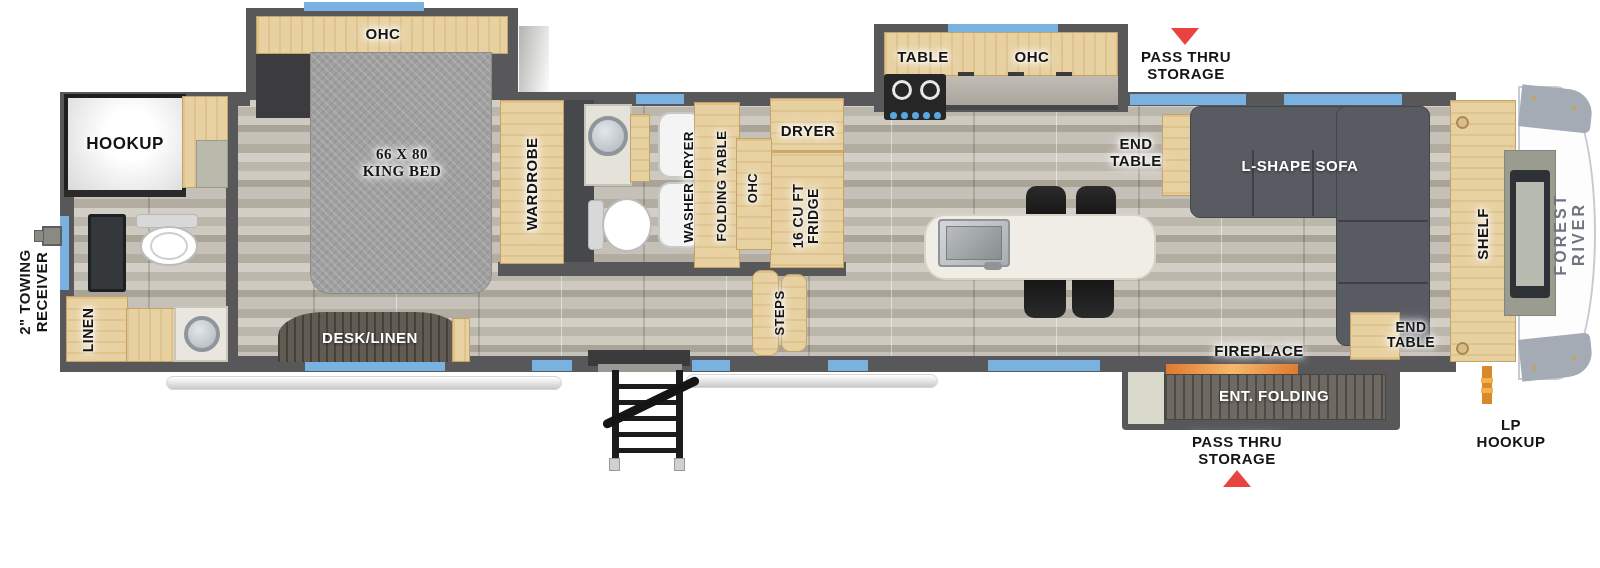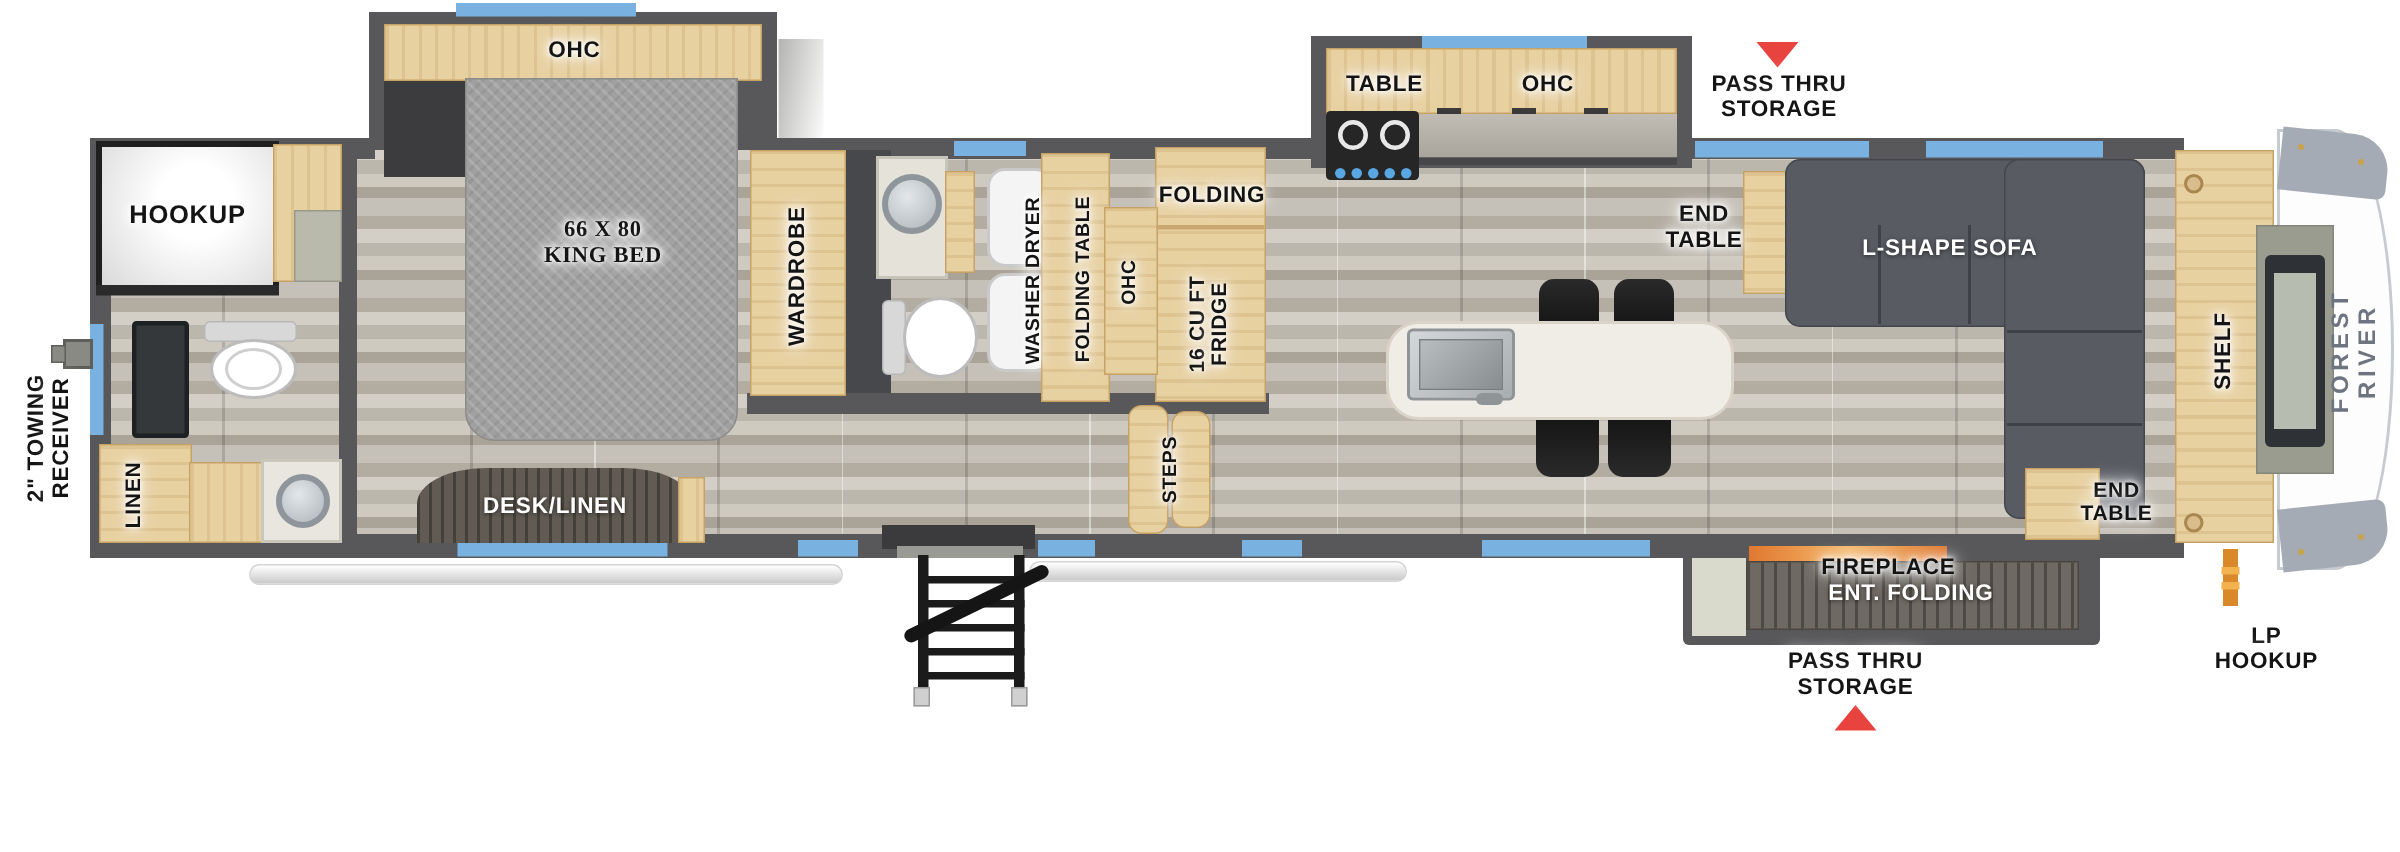--- a/index.html
+++ b/index.html
@@ -193,35 +193,35 @@
   <div class="lbl ctr" style="left:125px;top:144px;font-size:17px;z-index:41;">HOOKUP</div>
   <div class="lbl vert" style="left:89px;top:330px;font-size:14px;">LINEN</div>
   <div class="lbl ctr" style="left:383px;top:34px;font-size:15px;">OHC</div>
   <div class="lbl ctr" style="left:402px;top:162px;font-size:15px;font-family:Liberation Serif, serif;">66 X 80
 KING BED</div>
   <div class="lbl ctr white" style="left:370px;top:338px;font-size:15px;">DESK/LINEN</div>
   <div class="lbl vert" style="left:532px;top:184px;font-size:15px;">WARDROBE</div>
   <div class="lbl vert" style="left:689px;top:187px;font-size:13px;">WASHER DRYER</div>
   <div class="lbl vert" style="left:722px;top:186px;font-size:13px;">FOLDING TABLE</div>
   <div class="lbl vert" style="left:753px;top:188px;font-size:13px;">OHC</div>
-  <div class="lbl ctr" style="left:808px;top:131px;font-size:15px;">FOLDING</div>
+  <div class="lbl ctr" style="left:808px;top:131px;font-size:15px;">DRYER</div>
   <div class="lbl vert" style="left:806px;top:216px;font-size:14px;">16 CU FT
 FRIDGE</div>
   <div class="lbl vert" style="left:780px;top:313px;font-size:13px;">STEPS</div>
   <div class="lbl ctr" style="left:923px;top:57px;font-size:15px;">TABLE</div>
   <div class="lbl ctr" style="left:1032px;top:57px;font-size:15px;">OHC</div>
   <div class="lbl ctr" style="left:1186px;top:65px;font-size:15px;">PASS THRU
 STORAGE</div>
   <div class="lbl ctr" style="left:1136px;top:152px;font-size:15px;">END
 TABLE</div>
   <div class="lbl ctr white" style="left:1300px;top:166px;font-size:15px;z-index:41;">L-SHAPE SOFA</div>
   <div class="lbl vert" style="left:1483px;top:234px;font-size:15px;">SHELF</div>
   <div class="lbl vert" style="left:1570px;top:234px;font-size:16px;letter-spacing:3px;color:#6e7580;text-shadow:none;">FOREST RIVER</div>
   <div class="lbl ctr" style="left:1411px;top:335px;font-size:14px;">END
 TABLE</div>
-  <div class="lbl ctr" style="left:1259px;top:351px;font-size:15px;margin-top:28px;">FIREPLACE</div>
+  <div class="lbl ctr" style="left:1259px;top:351px;font-size:15px;">FIREPLACE</div>
   <div class="lbl ctr white" style="left:1274px;top:396px;font-size:15px;z-index:41;">ENT. FOLDING</div>
   <div class="lbl ctr" style="left:1511px;top:433px;font-size:15px;">LP
 HOOKUP</div>
   <div class="lbl ctr" style="left:1237px;top:450px;font-size:15px;">PASS THRU
 STORAGE</div>
 
 </div>
 
 </body></html>

